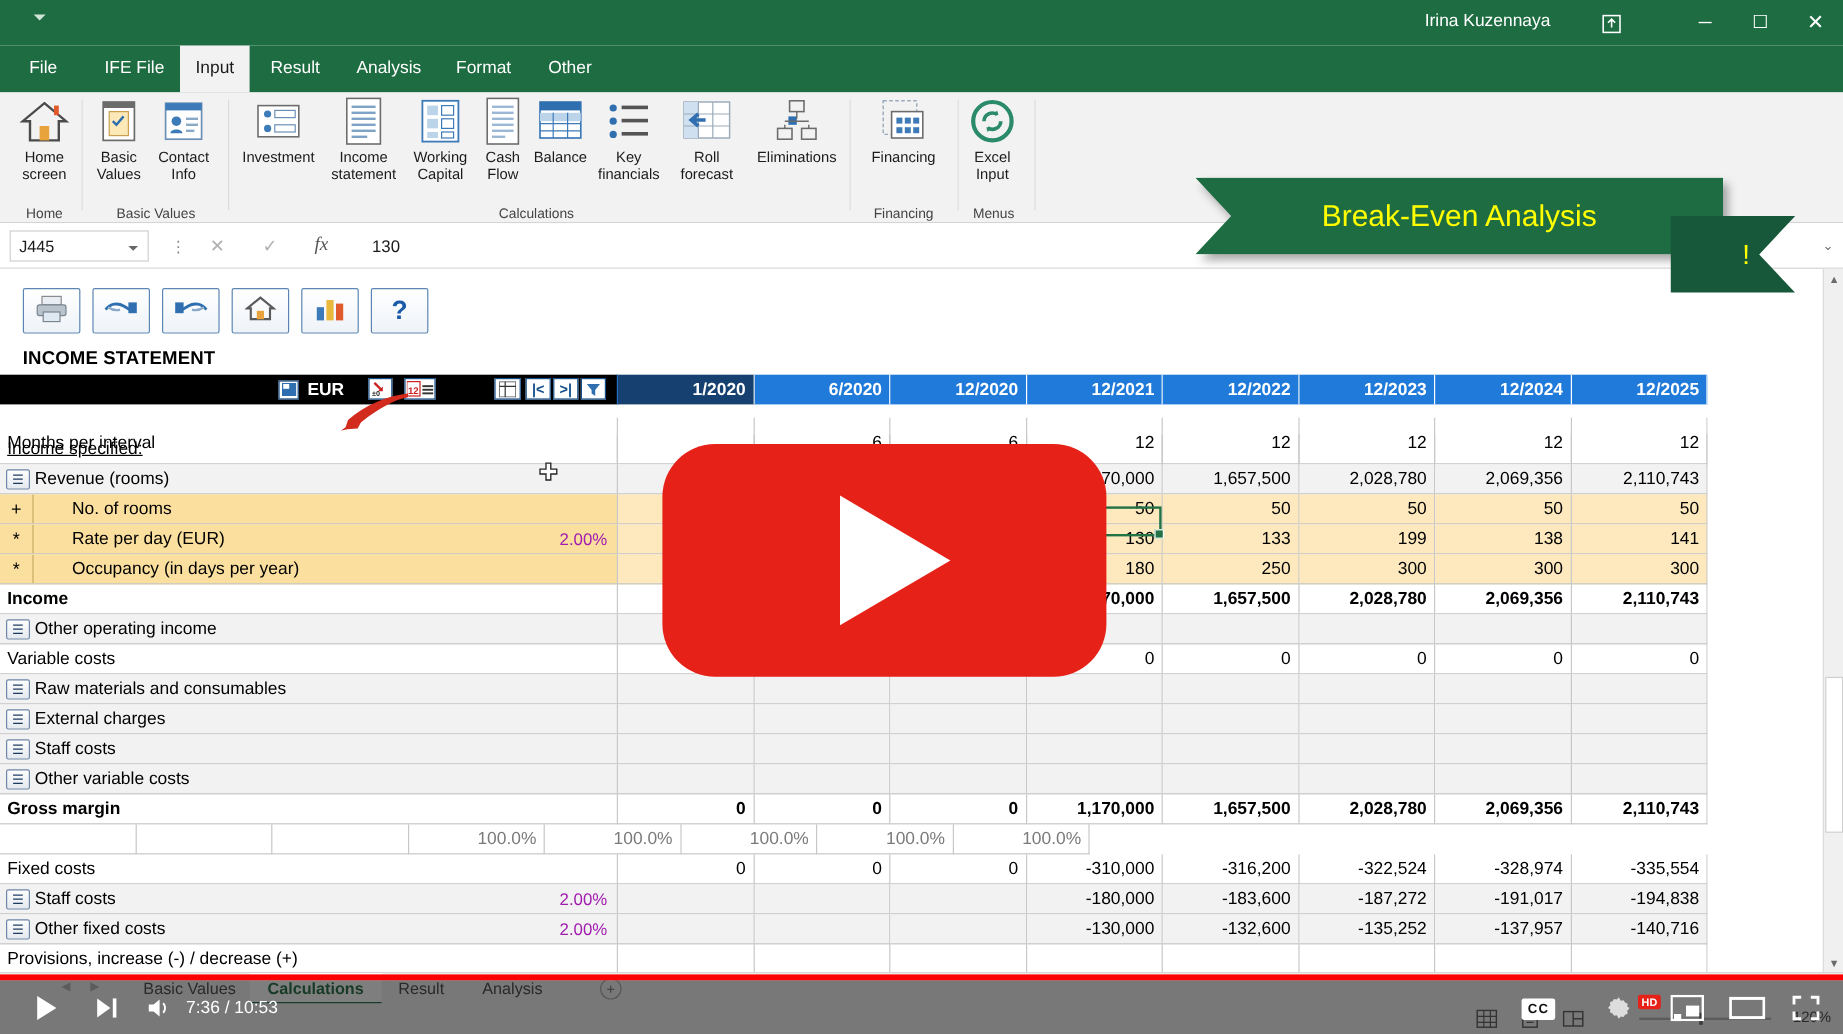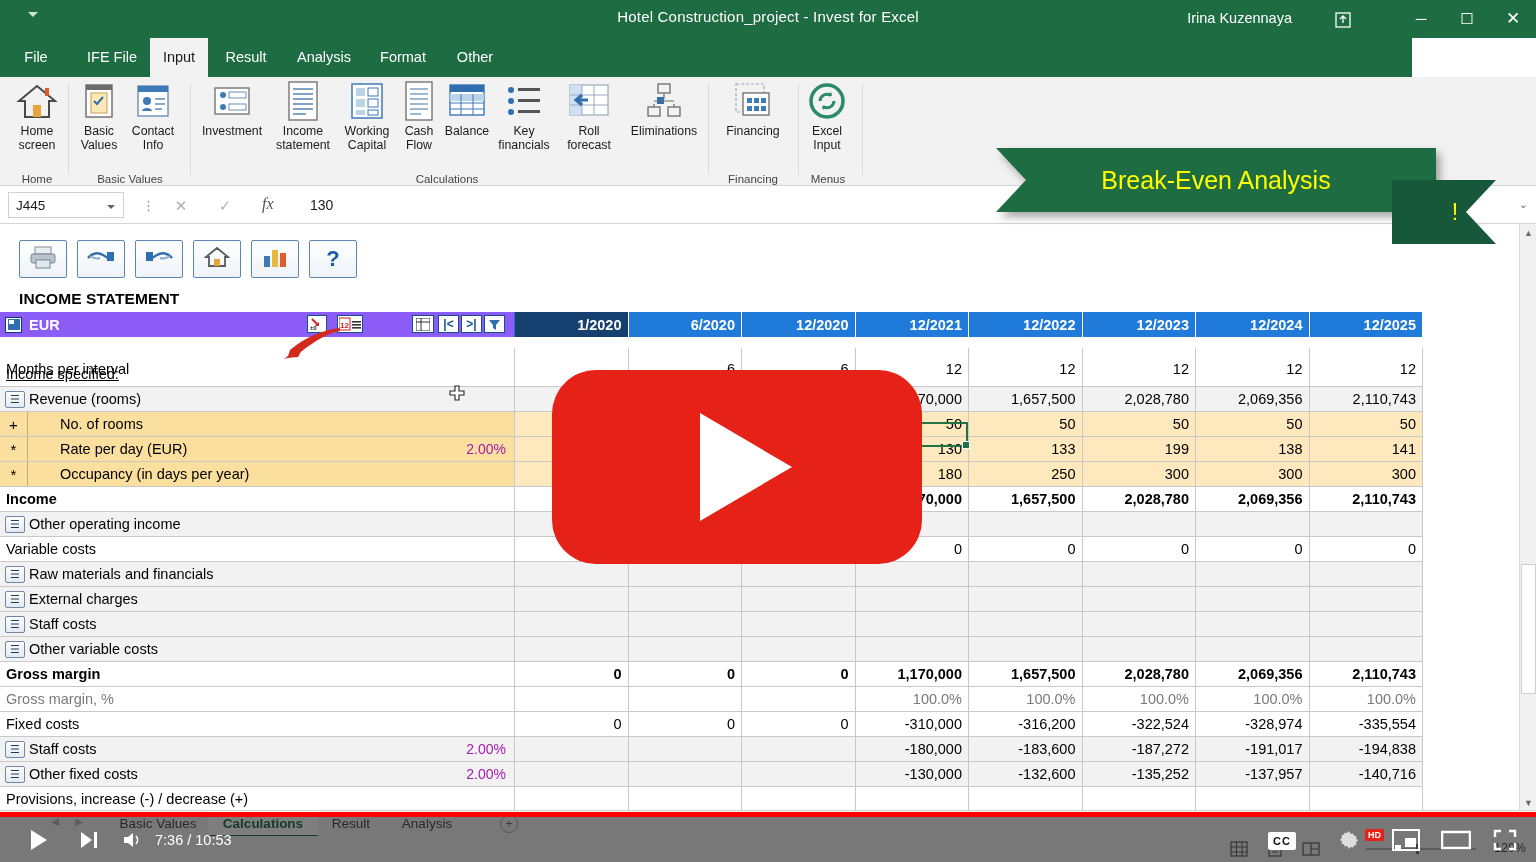--- a/index.html
+++ b/index.html
@@ -39,21 +39,21 @@
   .wbtn {
     position: absolute; top: 0; width: 46px; height: 38px;
     color: #ffffff; font-size: 15px; line-height: 38px; text-align: center;
   }
   .wbtn-min { right: 92px; }
   .wbtn-max { right: 46px; }
   .wbtn-close { right: 0; font-size: 17px; }
 
   
   .tabsrow {
-    position: absolute; left: 0; top: 38px; width: 1412px; height: 39px;
+    position: absolute; left: 0; top: 38px; width: 1536px; height: 39px;
     background: #1e6c41;
   }
   .rtab {
     position: absolute; top: 0; height: 39px; line-height: 39px;
     color: #ffffff; font-size: 14.5px; text-align: center; cursor: default;
   }
   .rtab.active {
     background: #f2f2f2; color: #1b1b1b;
   }
 
@@ -148,22 +148,22 @@
     display: flex; align-items: center; font-size: 14.5px; color: #000;
     overflow: hidden;
   }
   .num-cell {
     width: 113.5px; height: 100%; border-right: 1px solid #c8c8c8;
     border-bottom: 1px solid #c8c8c8;
     display: flex; align-items: center; justify-content: flex-end;
     padding-right: 6px; font-size: 14.5px; color: #000; overflow: hidden;
   }
   .hdr-row .lbl-cell {
-    background: #8b5cf6; border-right: 1px solid #1f6fc4; border-bottom: none;
-    color: #fff; font-weight: bold;
+    background: #000000; border-right: 1px solid #1f6fc4; border-bottom: none;
+    color: #fff; font-weight: bold; justify-content: center;
   }
   .hdr-row .num-cell {
     background: #1f7ada; border-right: 1px solid #ffffff; border-bottom: none;
     color: #fff; font-weight: bold;
   }
   .hdr-row .num-cell.past { background: #15406f; }
   .bold { font-weight: bold; }
   .grey-txt { color: #7a7a7a; }
   .shade { background: #f2f2f2; }
   .amber { background: #fbdf9e; }
@@ -306,21 +306,20 @@
     font-size: 9px; font-weight: bold; padding: 1px 3px; border-radius: 2px;
   }
 </style>
 </head>
 <body>
 
 <div id="app">
 
   <div class="titlebar">
     <div class="qat-caret"></div>
-    <div class="win-title">Hotel Construction_project  -  Invest for Excel</div>
     <div class="user-name">Irina Kuzennaya</div>
     <div class="ribbon-display-btn">
       <svg width="22" height="20" viewBox="0 0 22 20">
           <rect x="4" y="3" width="14" height="14" fill="none" stroke="#fff" stroke-width="1.3"></rect>
           <path d="M11 13 V6 M8 9 l3-3 3 3" stroke="#fff" stroke-width="1.3" fill="none"></path>
         </svg>
     </div>
     <div class="wbtn wbtn-min">─</div>
     <div class="wbtn wbtn-max">☐</div>
     <div class="wbtn wbtn-close">✕</div>
@@ -804,21 +803,21 @@
         <div class="num-cell"></div>
         <div class="num-cell">0</div>
         <div class="num-cell">0</div>
         <div class="num-cell">0</div>
         <div class="num-cell">0</div>
         <div class="num-cell">0</div>
       </div>
       <div class="grow" style="top: 250px; height: 25px;">
         <div class="lbl-cell shade">
           <span class="hndl">☰</span>
-          <span class="">Raw materials and financials</span>
+          <span class="">Raw materials and consumables</span>
         </div>
         <div class="num-cell shade"></div>
         <div class="num-cell shade"></div>
         <div class="num-cell shade"></div>
         <div class="num-cell shade"></div>
         <div class="num-cell shade"></div>
         <div class="num-cell shade"></div>
         <div class="num-cell shade"></div>
         <div class="num-cell shade"></div>
       </div>
@@ -872,24 +871,20 @@
         <div class="num-cell bold">0</div>
         <div class="num-cell bold">0</div>
         <div class="num-cell bold">0</div>
         <div class="num-cell bold">1,170,000</div>
         <div class="num-cell bold">1,657,500</div>
         <div class="num-cell bold">2,028,780</div>
         <div class="num-cell bold">2,069,356</div>
         <div class="num-cell bold">2,110,743</div>
       </div>
       <div class="grow" style="top: 375px; height: 25px;">
-        <div class="lbl-cell">
-          <span style="width:6px;flex:0 0 auto;"></span>
-          <span class=" grey-txt">Gross margin, %</span>
-        </div>
         <div class="num-cell grey-txt"></div>
         <div class="num-cell grey-txt"></div>
         <div class="num-cell grey-txt"></div>
         <div class="num-cell grey-txt">100.0%</div>
         <div class="num-cell grey-txt">100.0%</div>
         <div class="num-cell grey-txt">100.0%</div>
         <div class="num-cell grey-txt">100.0%</div>
         <div class="num-cell grey-txt">100.0%</div>
       </div>
       <div class="grow" style="top: 400px; height: 25px;">

